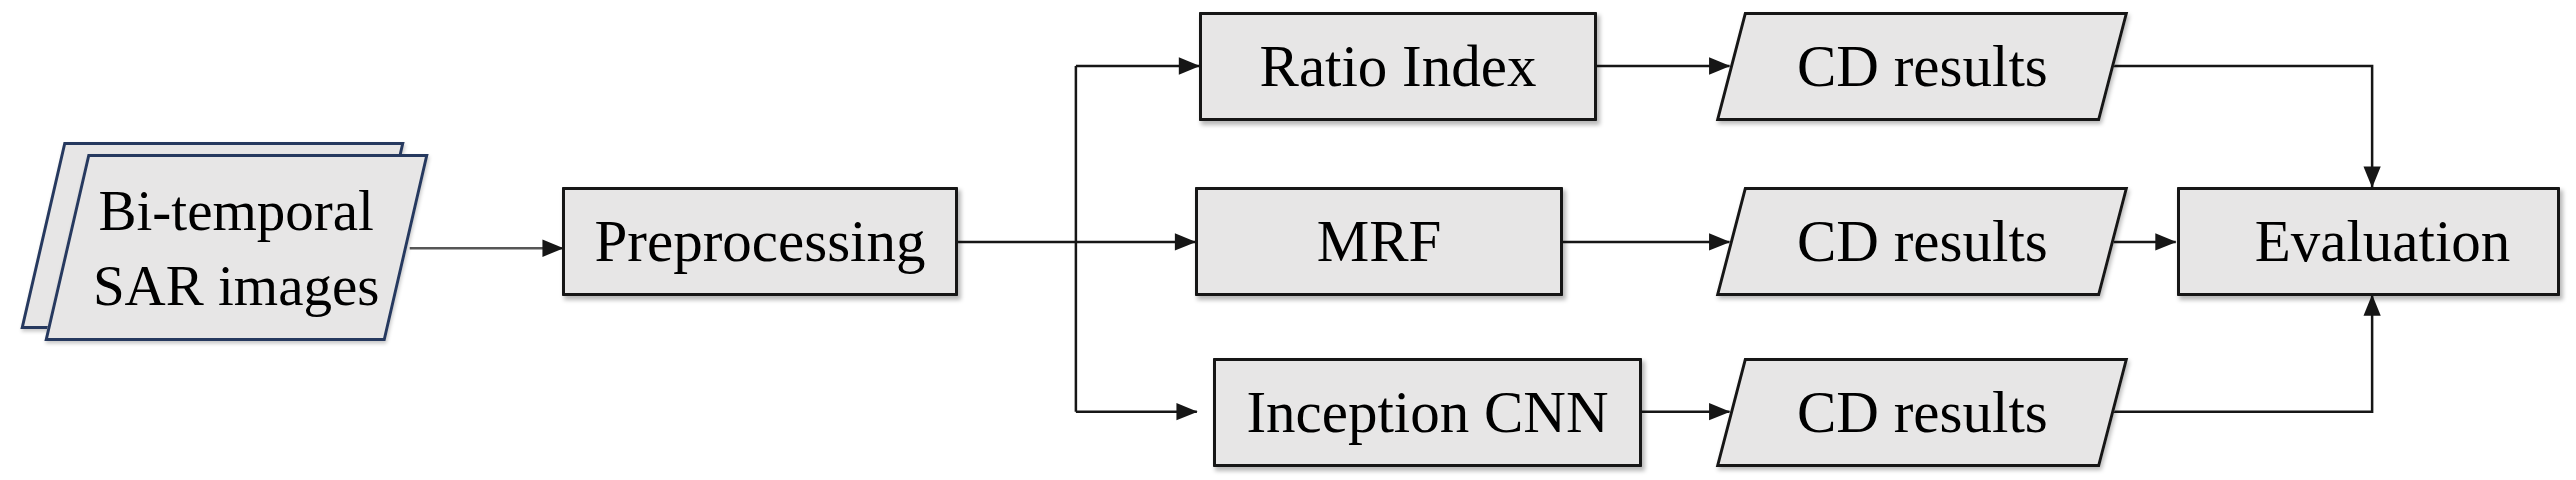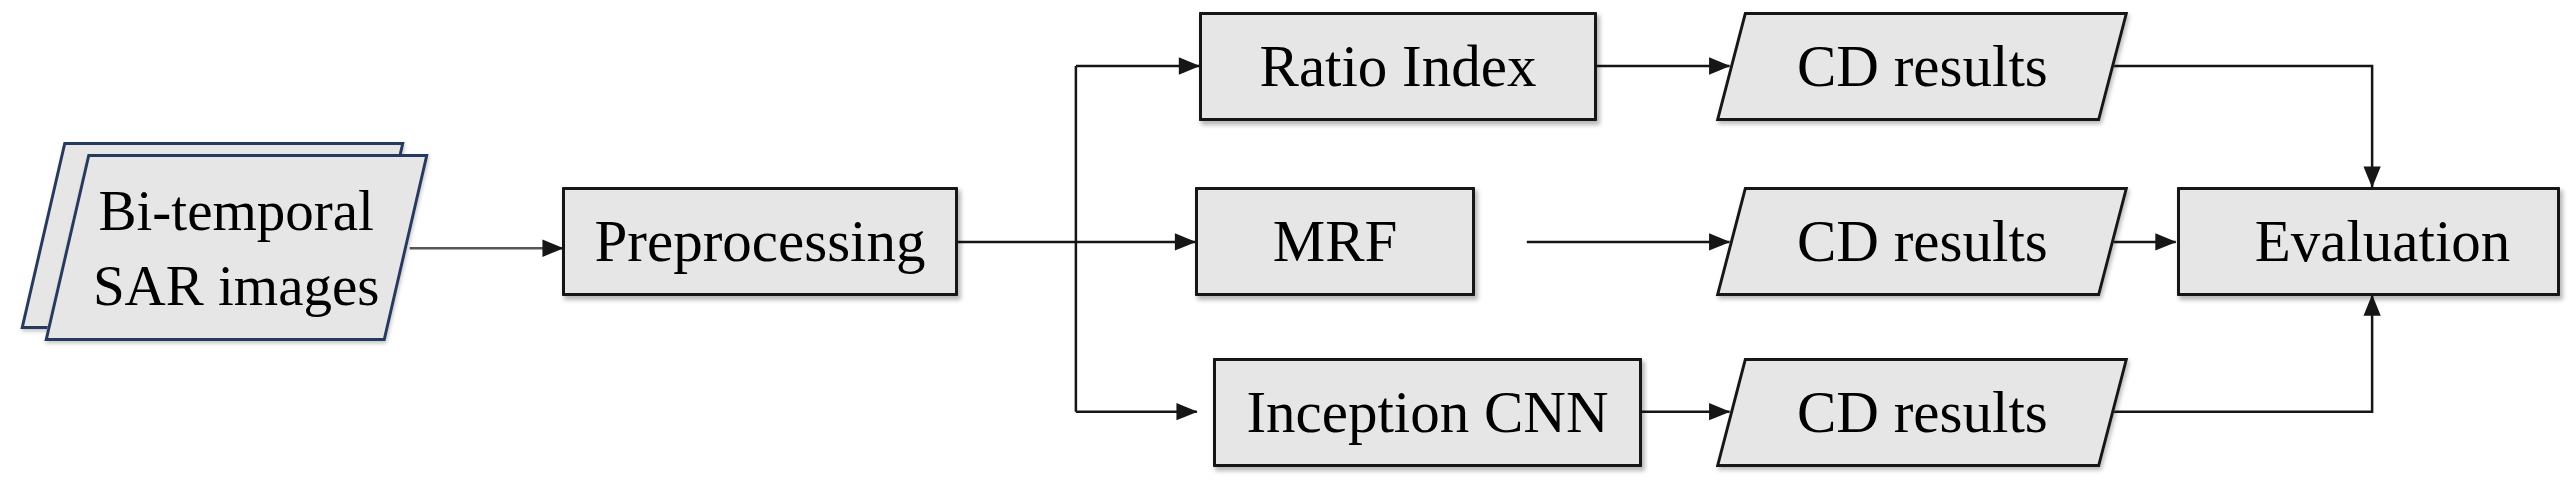--- a/index.html
+++ b/index.html
@@ -49,21 +49,21 @@
   .sheet-text{
     transform:skewX(13deg);
     font-size:57px;line-height:75px;text-align:center;white-space:nowrap;
   }
 
   
   #sheet-back  {left:42px;  top:142px; width:341px; height:187px;}
   #sheet-front {left:66px;  top:154px; width:341px; height:187px;}
   #preprocessing{left:562px; top:187px; width:396px; height:109px;}
   #ratio-index {left:1199px; top:11.8px;  width:398px; height:109px;}
-  #mrf         {left:1195px; top:187px; width:280px; height:109px;}
+  #mrf         {left:1195px; top:187px; width:368px; height:109px;}
   #inception-cnn{left:1213px;top:358px; width:429px; height:109px;}
   #cd-top      {left:1730px; top:11.8px;  width:384px; height:109px;}
   #cd-mid      {left:1730px; top:187px; width:384px; height:109px;}
   #cd-bot      {left:1730px; top:358px; width:384px; height:109px;}
   #evaluation  {left:2177px; top:187px; width:383px; height:109px;padding-left:28px;}
 </style>
 </head>
 <body>
 
 <div class="stage">

